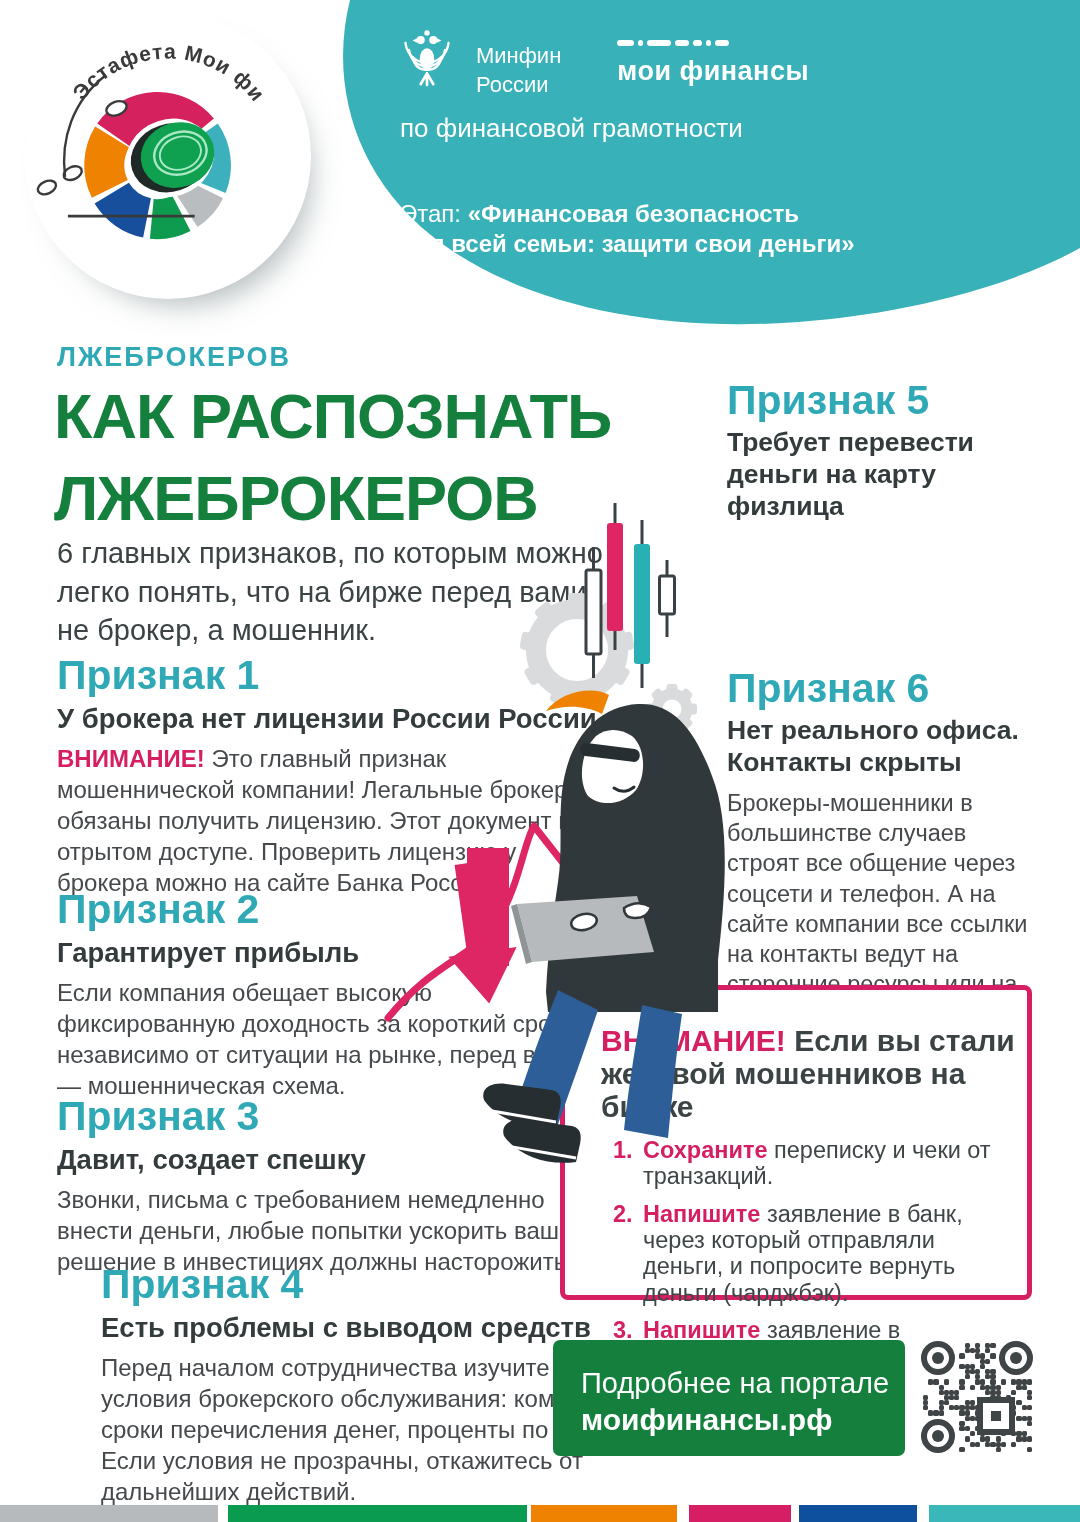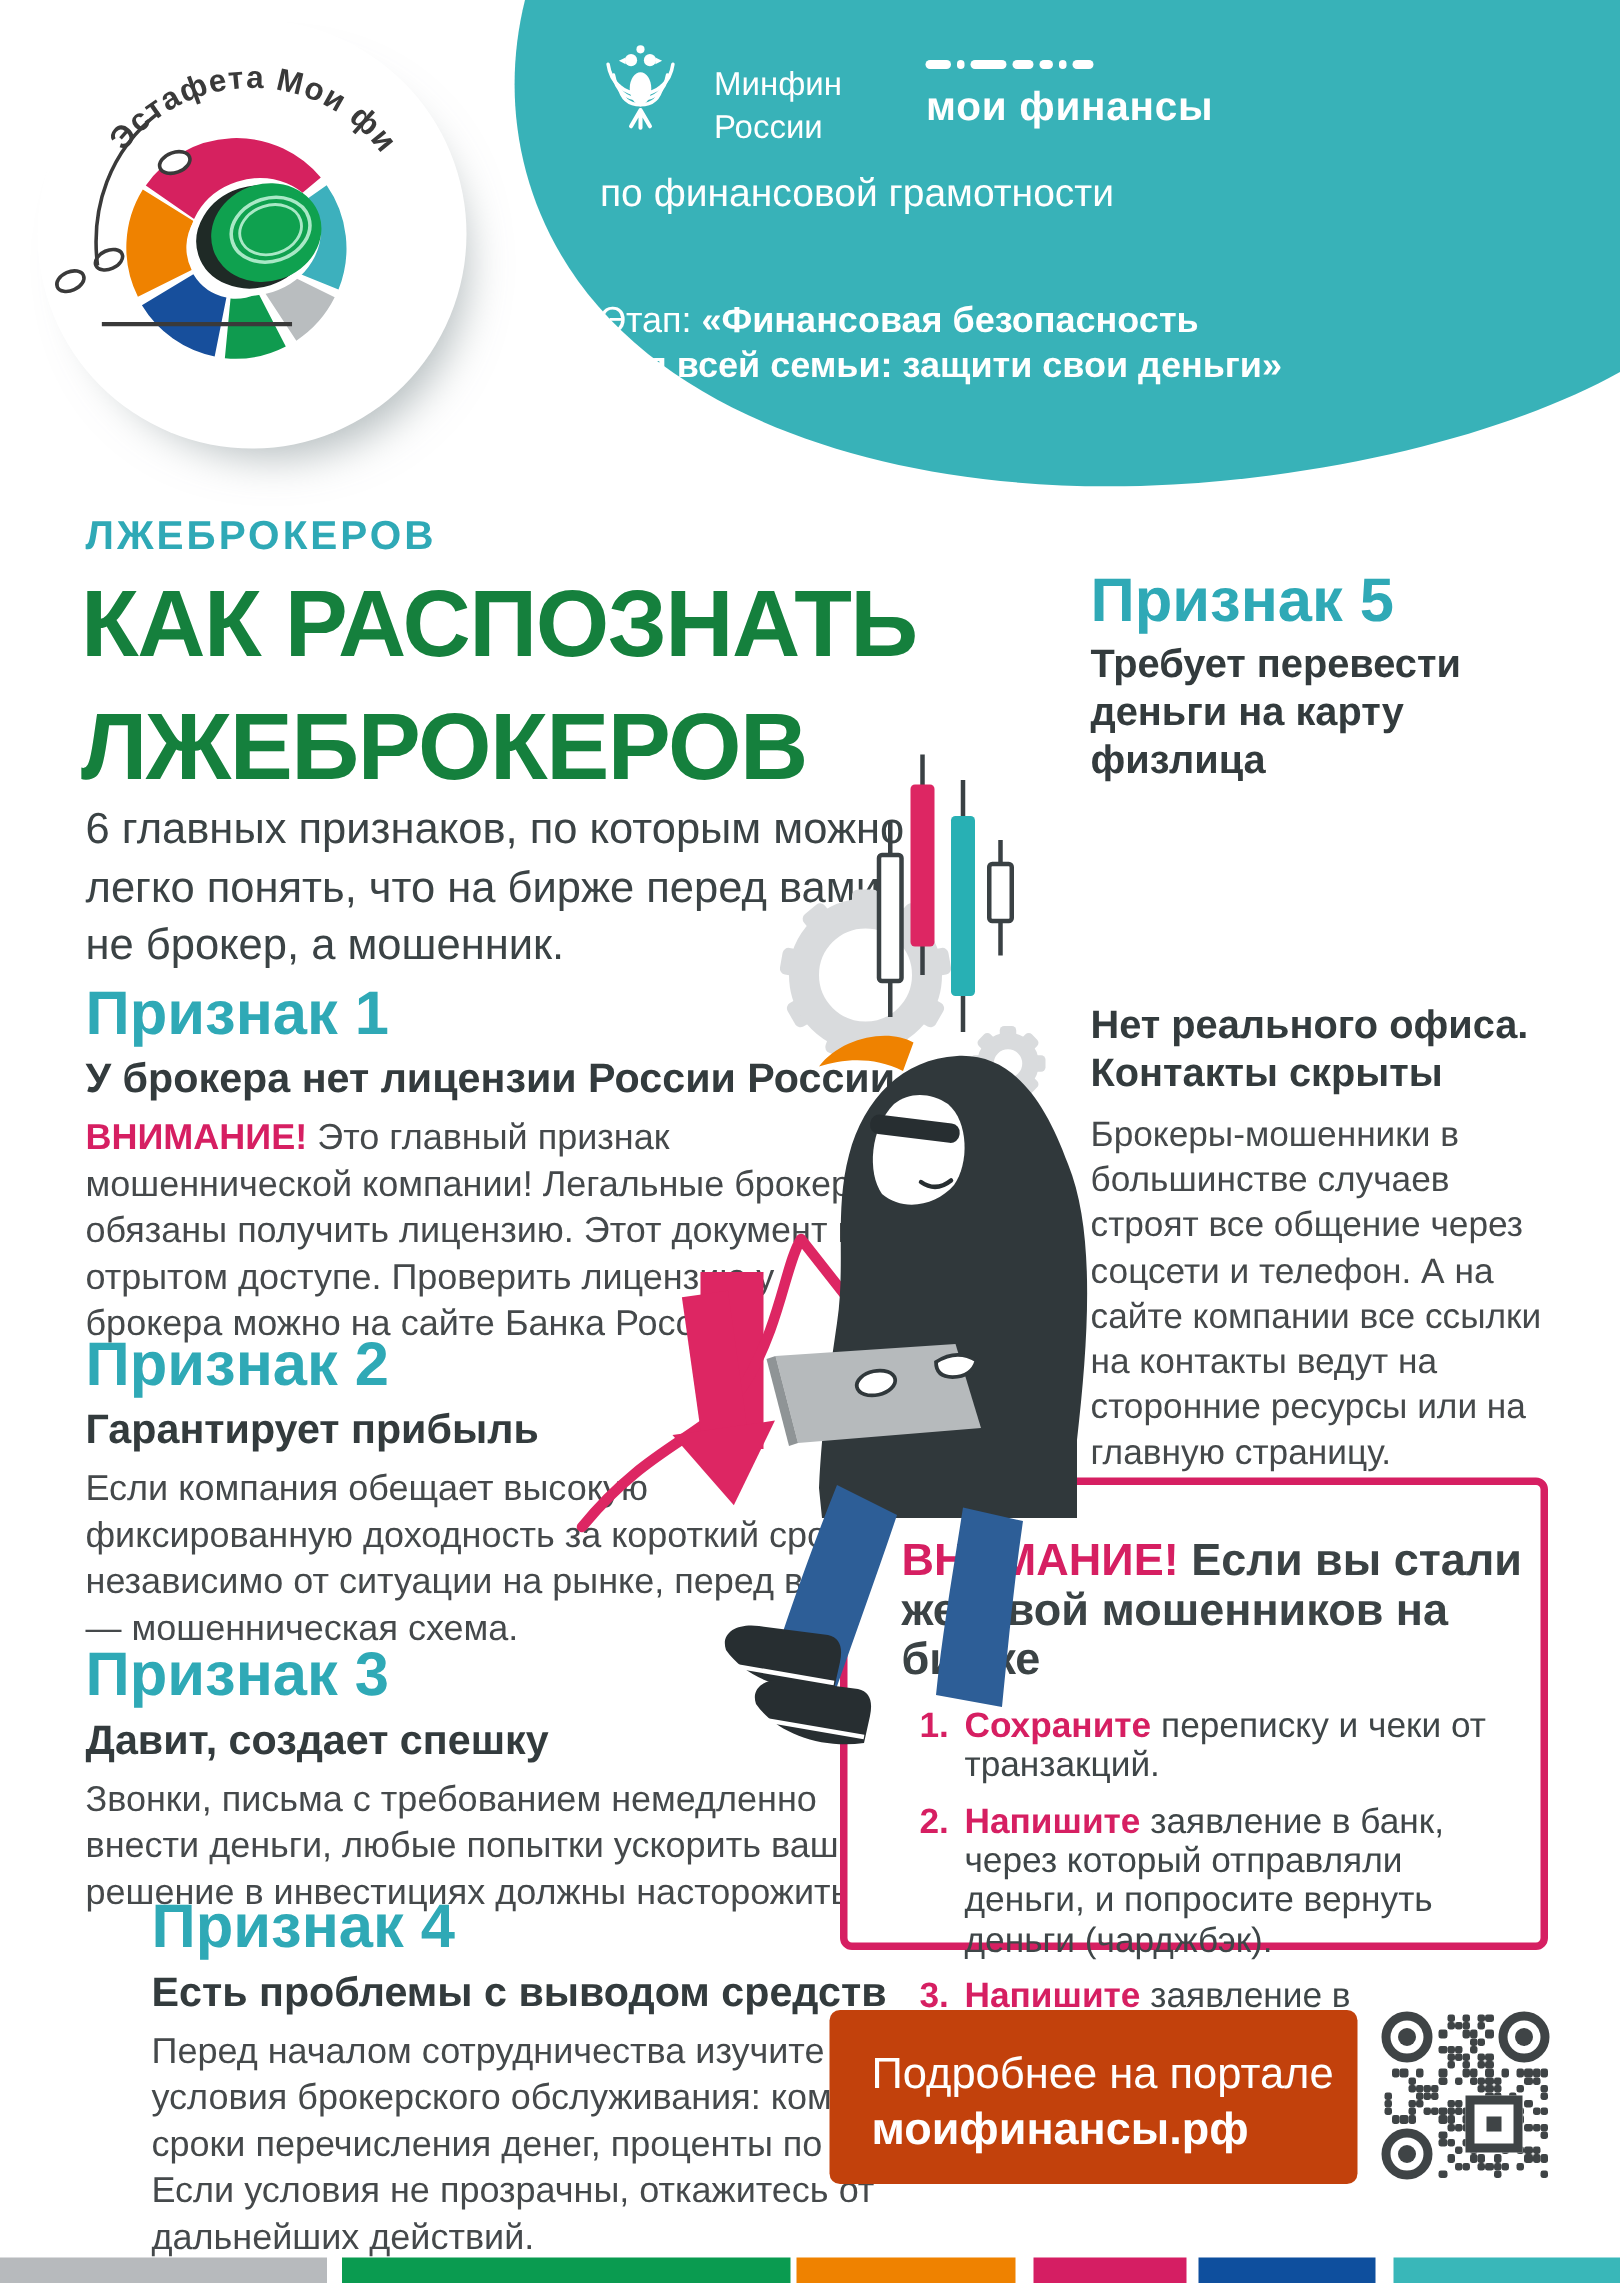--- a/index.html
+++ b/index.html
@@ -45,21 +45,21 @@
            padding:34px 30px 0 36px;}
   .warn-title{margin:0 0 14px 0;font-size:30px;font-weight:700;color:#3b4345;line-height:1.1;width:430px;}
   .warn-list{display:flex;flex-direction:column;gap:11px;margin-left:12px;}
   .warn-item{display:flex;font-size:23.5px;line-height:1.12;color:#3f4648;}
   .warn-num{color:#d61f62;font-weight:700;width:30px;flex:none;}
   .warn-text{width:366px;}
   
   .illus{position:absolute;left:380px;top:490px;z-index:4;pointer-events:none;}
   
   .cta{position:absolute;left:553px;top:1340px;width:352px;height:116px;box-sizing:border-box;
-       background:#c2410c;border-radius:7px;color:#fff;padding:27px 12px 0 28px;z-index:2;}
+       background:#15803d;border-radius:7px;color:#fff;padding:27px 12px 0 28px;z-index:2;}
   .cta-l1{font-size:29px;font-weight:400;}
   .cta-l2{font-size:30px;font-weight:700;margin-top:3px;}
   .qr{position:absolute;left:917px;top:1337px;width:120px;height:120px;background:#fff;z-index:2;}
   .qr-grid{position:absolute;left:6px;top:6px;display:grid;grid-template-columns:repeat(21,5.2px);grid-auto-rows:5.2px;}
   .qm{background:#3f4446;border-radius:1.6px;}
   .qf{position:absolute;width:22px;height:22px;border:6.5px solid #3f4446;border-radius:50%;}
   .qf::after{content:"";position:absolute;left:50%;top:50%;width:12px;height:12px;margin:-6px 0 0 -6px;
              border-radius:50%;background:#3f4446;}
   .qf1{left:4px;top:4px;} .qf2{right:4px;top:4px;} .qf3{left:4px;bottom:4px;}
   .qal{position:absolute;right:22px;bottom:22px;width:26px;height:26px;border:6px solid #3f4446;background:#fff;}
@@ -189,20 +189,21 @@
     <h2 class="sign-h">Признак 4</h2>
     <h3 class="sign-sub">Есть проблемы с выводом средств</h3>
     <p class="sign-body">Перед началом сотрудничества изучите условия брокерского обслуживания: комиссии, сроки перечисления денег, проценты по займам. Если условия не прозрачны, откажитесь от дальнейших действий.</p>
   </section>
 
   <section class="sign pos-s5">
     <h2 class="sign-h">Признак 5</h2>
     <h3 class="sign-sub">Требует перевести деньги на карту физлица</h3>
   </section>
   <section class="sign pos-s6">
+    <h2 class="sign-h">Признак 6</h2>
     <h3 class="sign-sub">Нет реального офиса. Контакты скрыты</h3>
     <p class="sign-body">Брокеры-мошенники в большинстве случаев строят все общение через соцсети и телефон. А на сайте компании все ссылки на контакты ведут на сторонние ресурсы или на главную страницу.</p>
   </section>
 
   <div class="warning">
     <p class="warn-title"><span class="accent gap-r">ВНИМАНИЕ!</span><span>Если вы стали жертвой мошенников на бирже</span></p>
     <div class="warn-list">
       <div class="warn-item">
         <span class="warn-num">1.</span>
         <span class="warn-text"><span class="accent gap-r">Сохраните</span><span>переписку и чеки от транзакций.</span></span>

